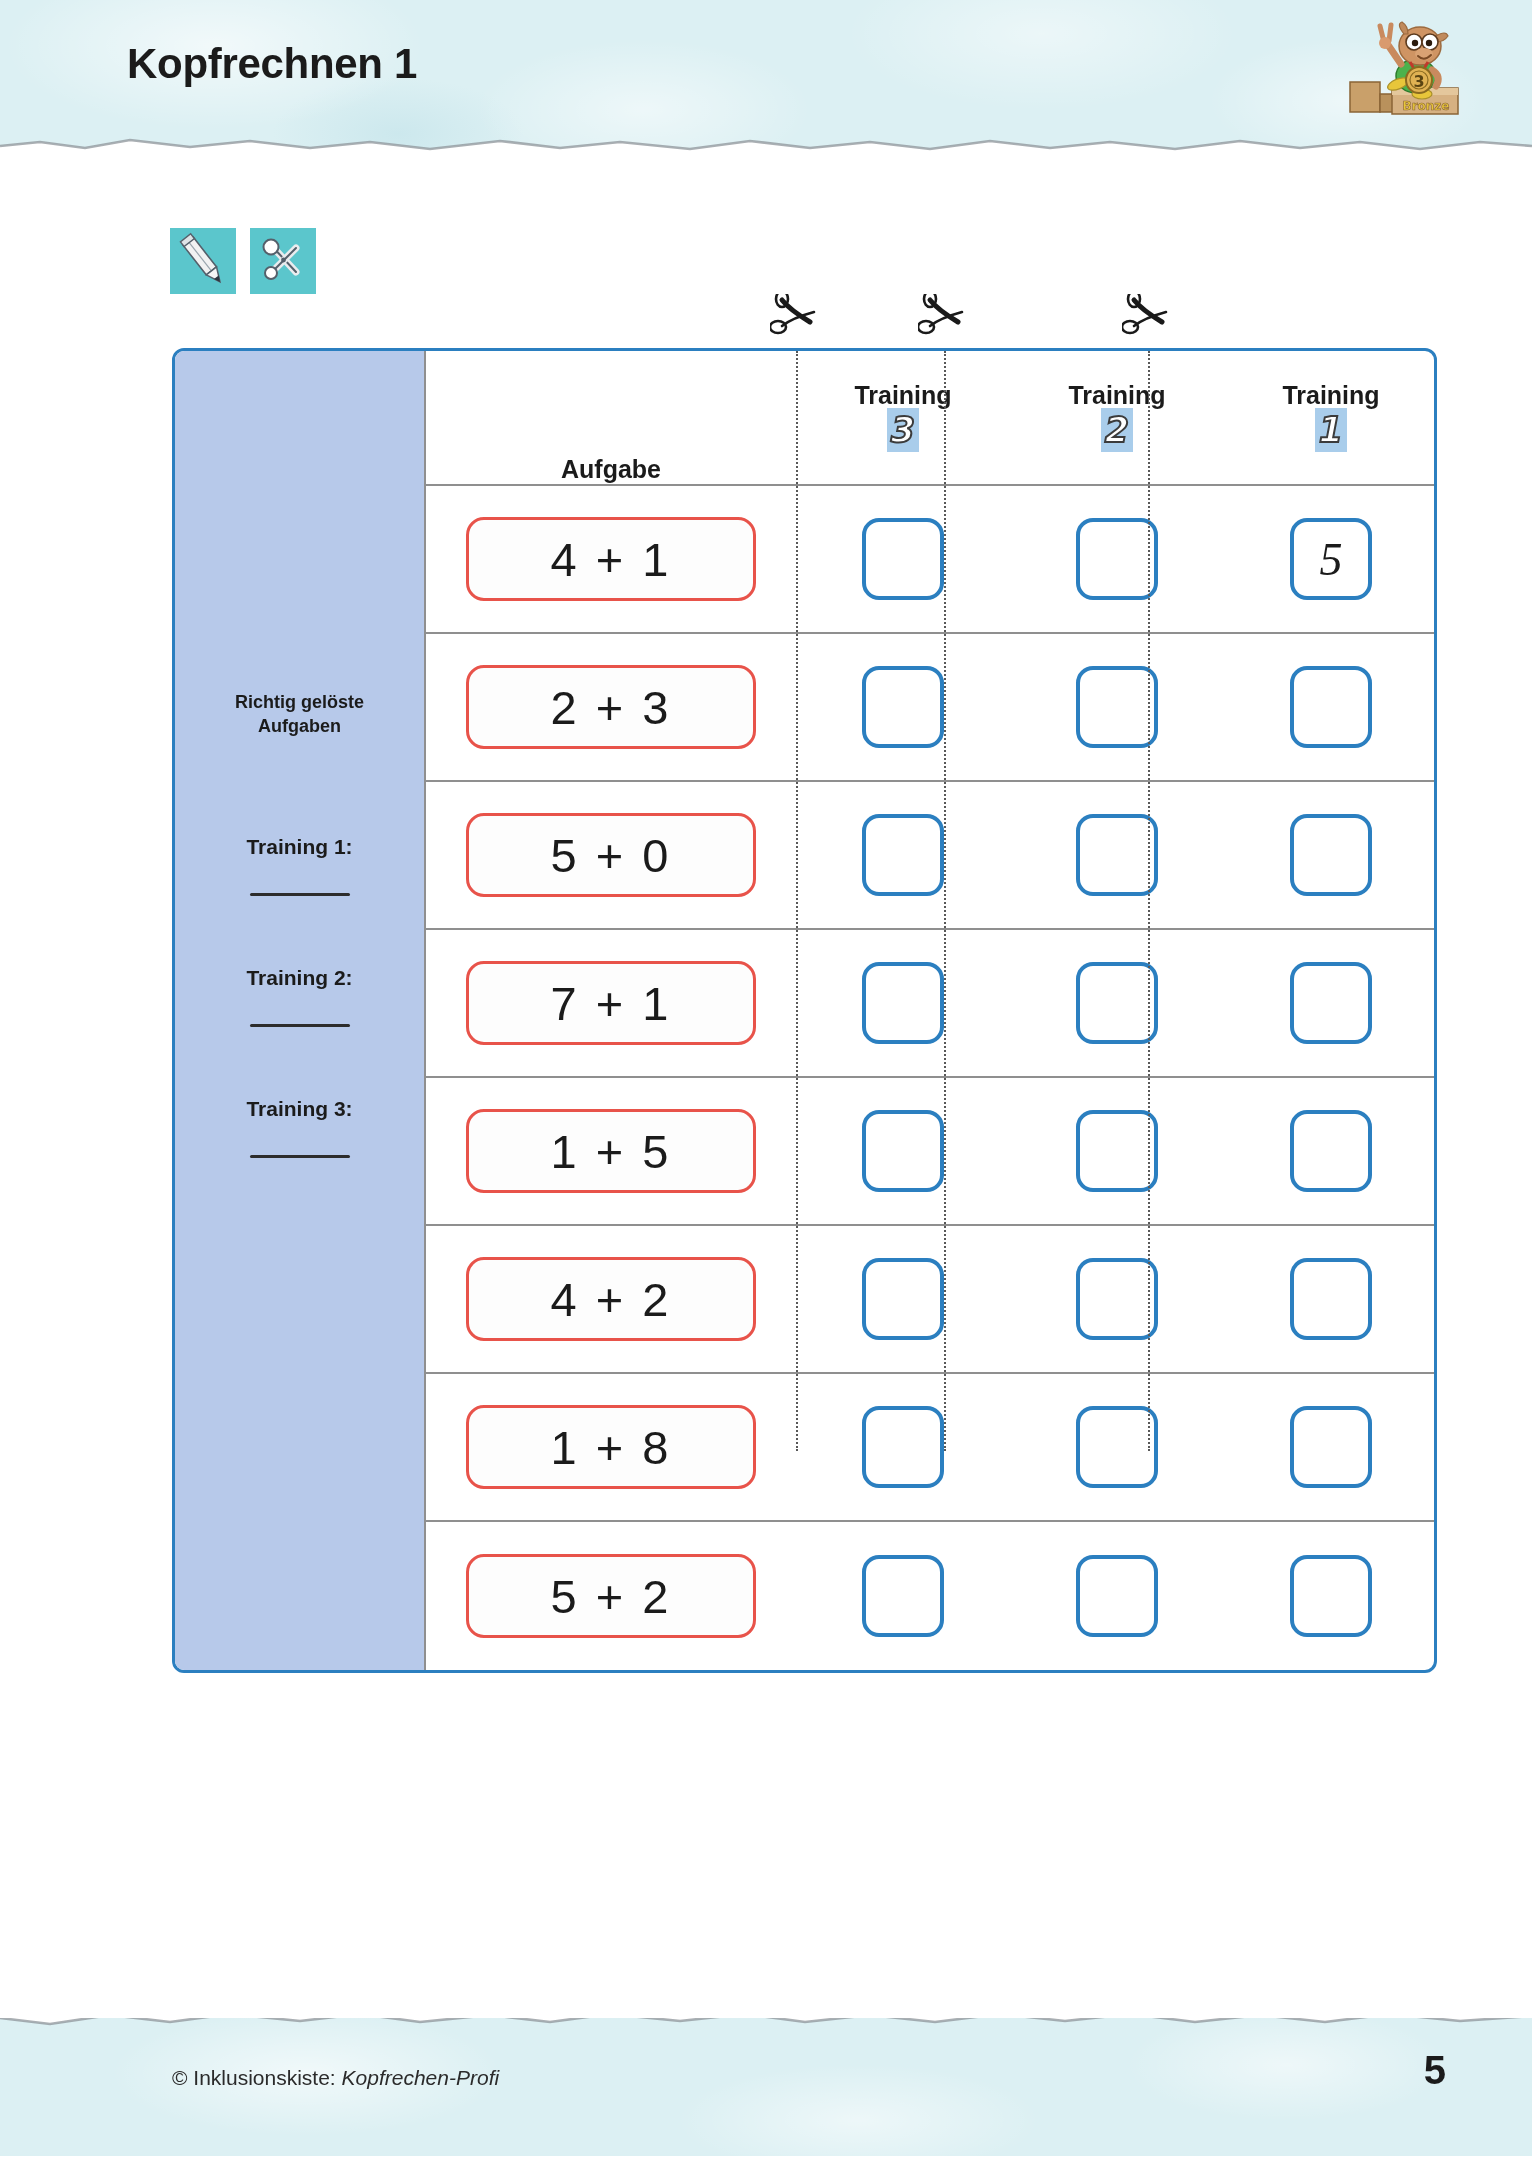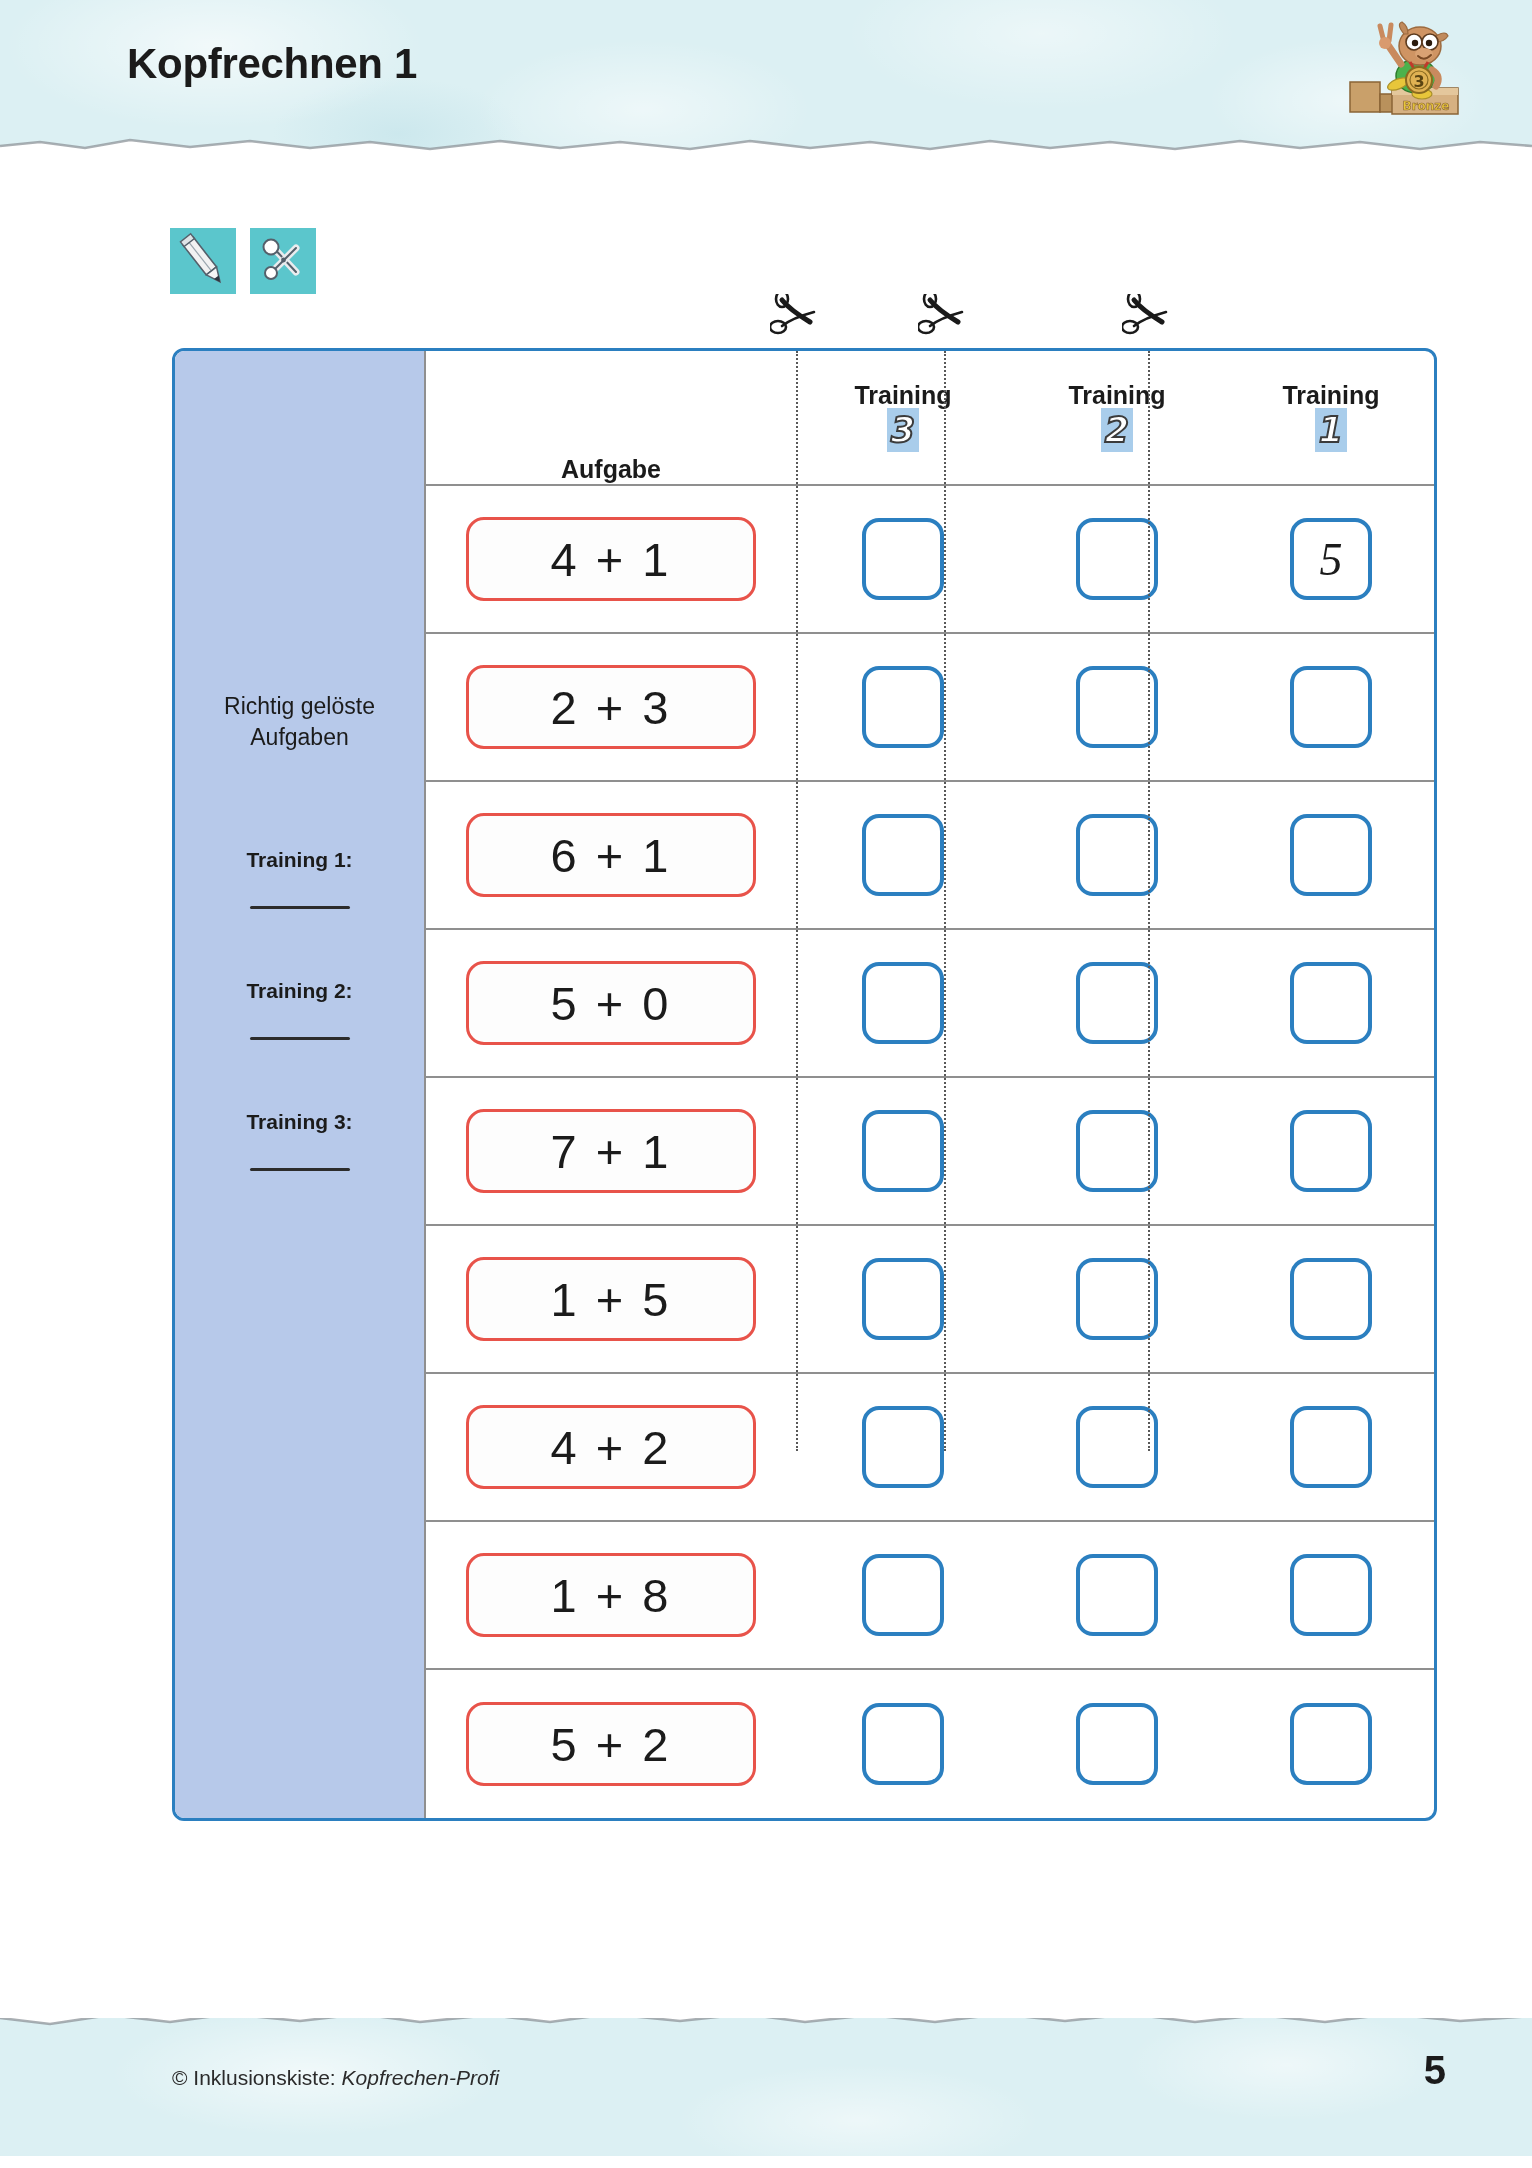--- a/index.html
+++ b/index.html
@@ -101,22 +101,22 @@
   .side-col {
     width: 251px;
     flex: 0 0 251px;
     background: #b7c9ea;
     border-right: 2px solid #8f8f8f;
     position: relative;
     padding-top: 340px;
     text-align: center;
   }
   .side-title {
-    font-size: 23px;
-    font-weight: normal;
+    font-size: 18px;
+    font-weight: bold;
     color: #1b1b1b;
     line-height: 1.33;
     padding: 0 20px;
   }
   .side-slot { margin-top: 70px; }
   .side-slot.first { margin-top: 96px; }
   .side-label {
     font-size: 21px;
     font-weight: bold;
     color: #1b1b1b;
@@ -477,34 +477,20 @@
               <div class="ans-box"></div>
             </div>
             <div class="cell-tr">
               <div class="ans-box"></div>
             </div>
             <div class="cell-tr">
               <div class="ans-box"></div>
             </div>
           </div>
 
-          <div class="data-row">
-            <div class="cell-task">
-              <div class="task-pill">6 + 1</div>
-            </div>
-            <div class="cell-tr">
-              <div class="ans-box"></div>
-            </div>
-            <div class="cell-tr">
-              <div class="ans-box"></div>
-            </div>
-            <div class="cell-tr">
-              <div class="ans-box"></div>
-            </div>
-          </div>
 
 
           <div class="data-row">
             <div class="cell-task">
               <div class="task-pill">5 + 0</div>
             </div>
             <div class="cell-tr">
               <div class="ans-box"></div>
             </div>
             <div class="cell-tr">

